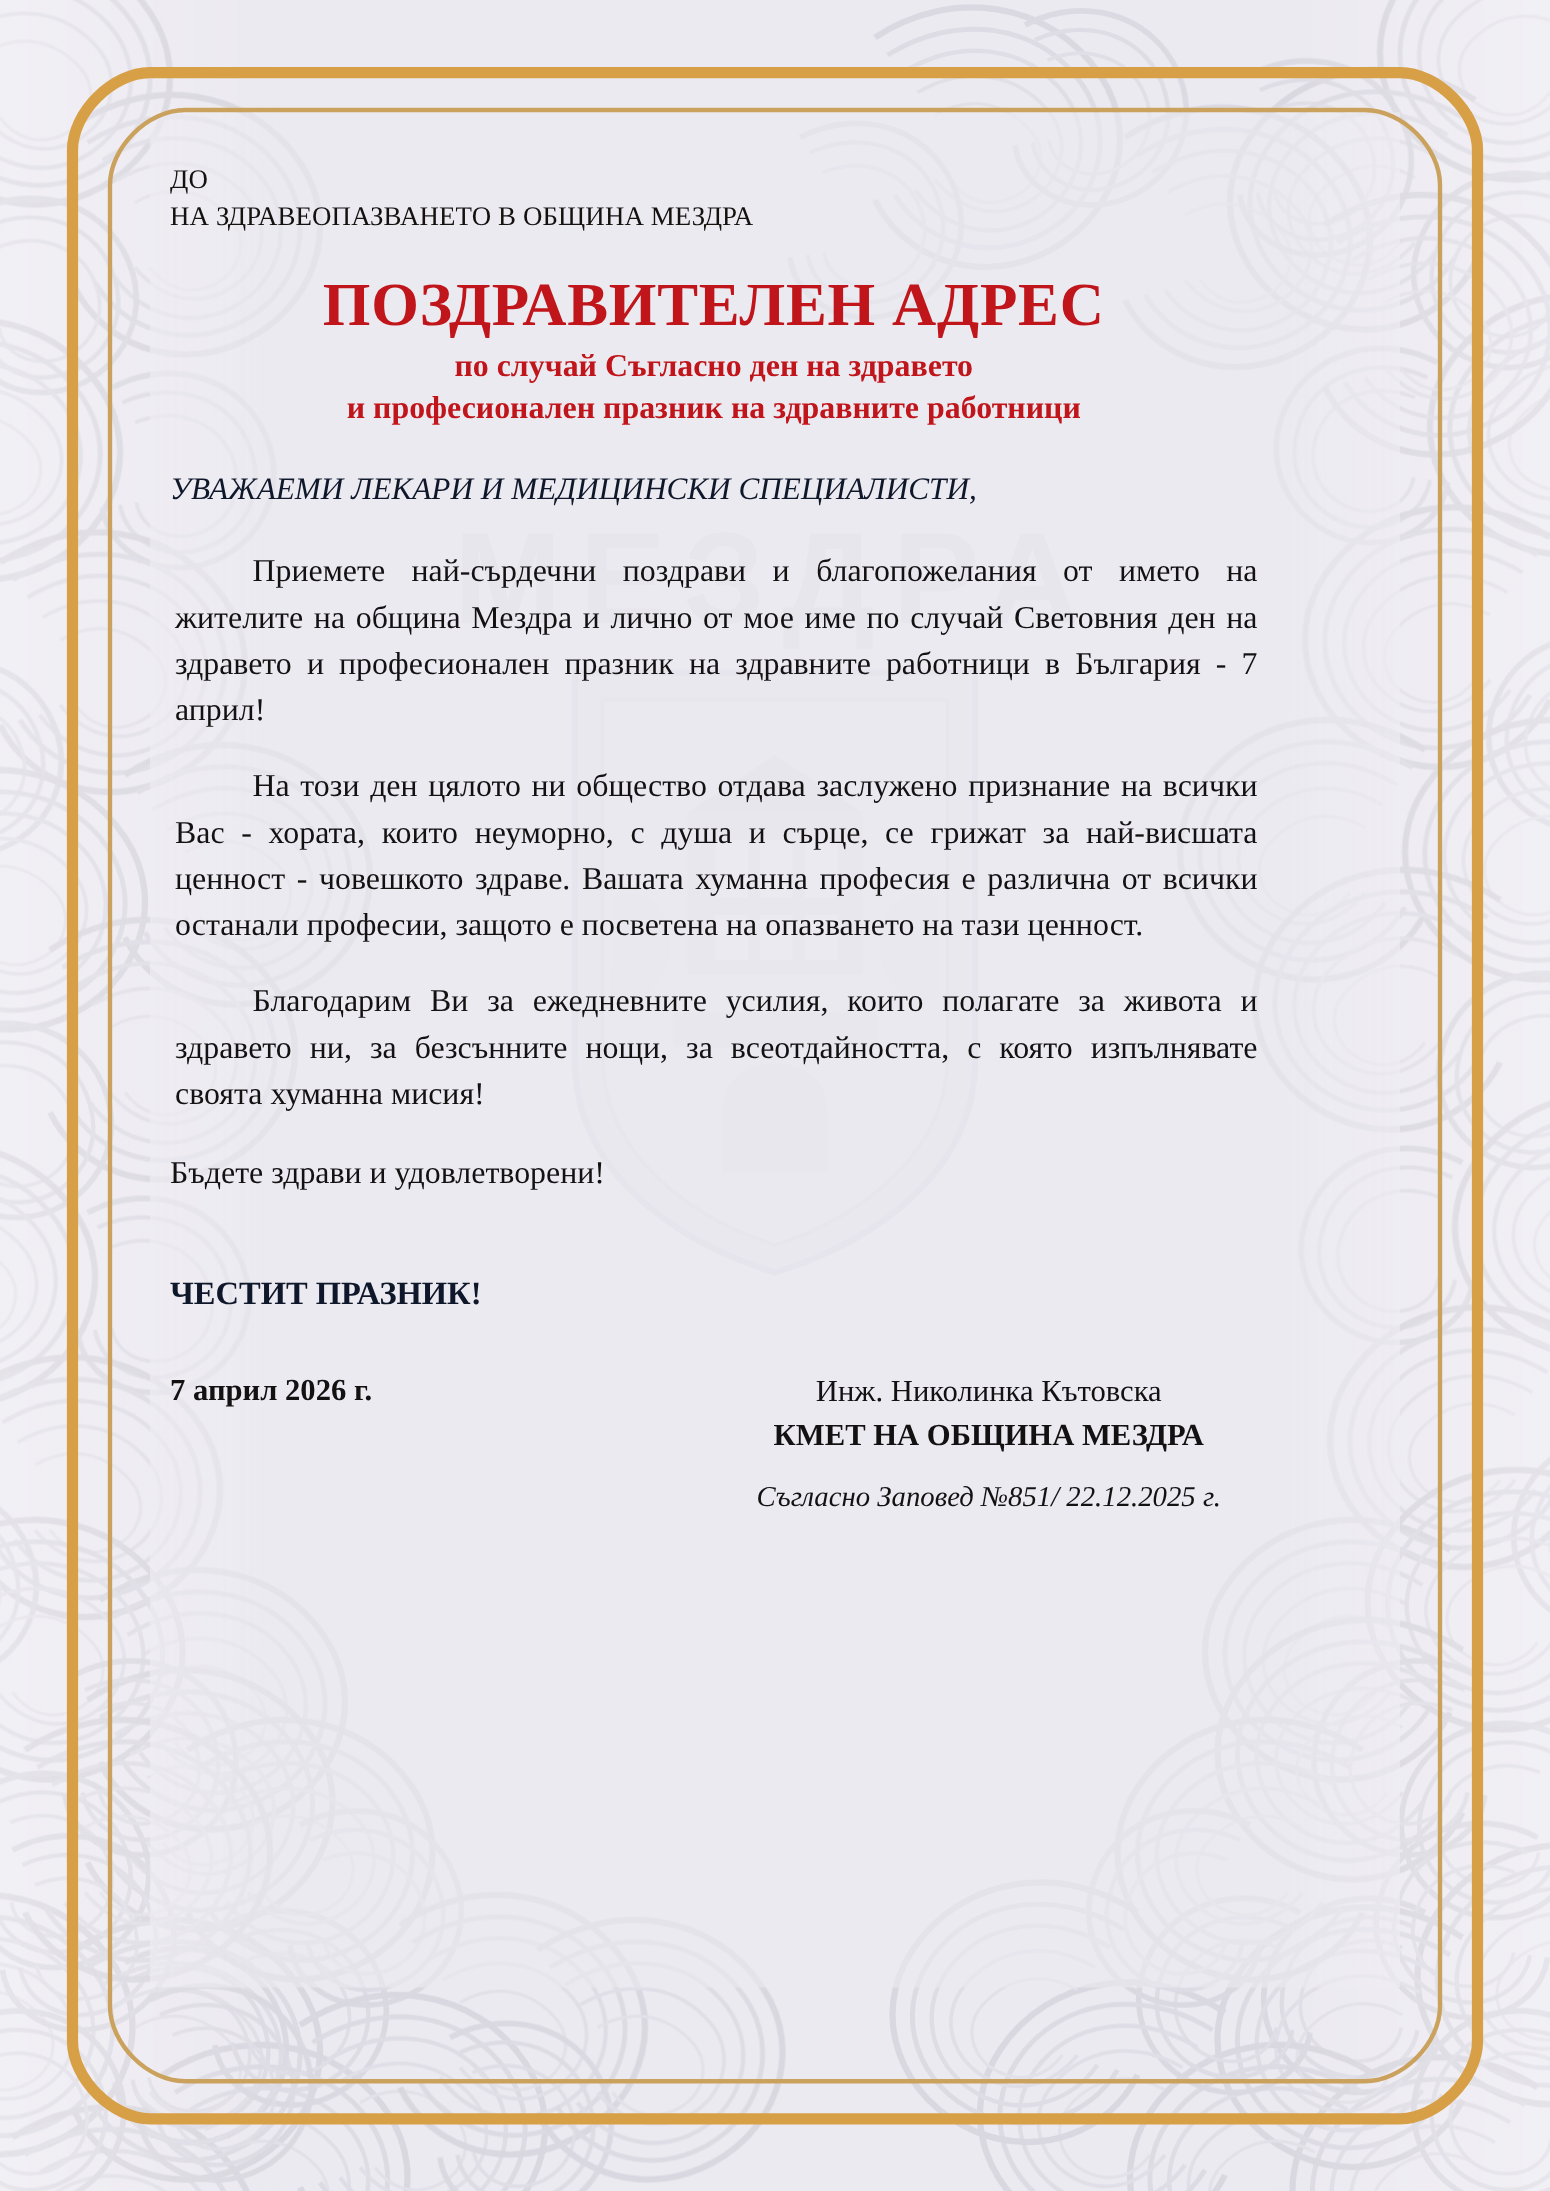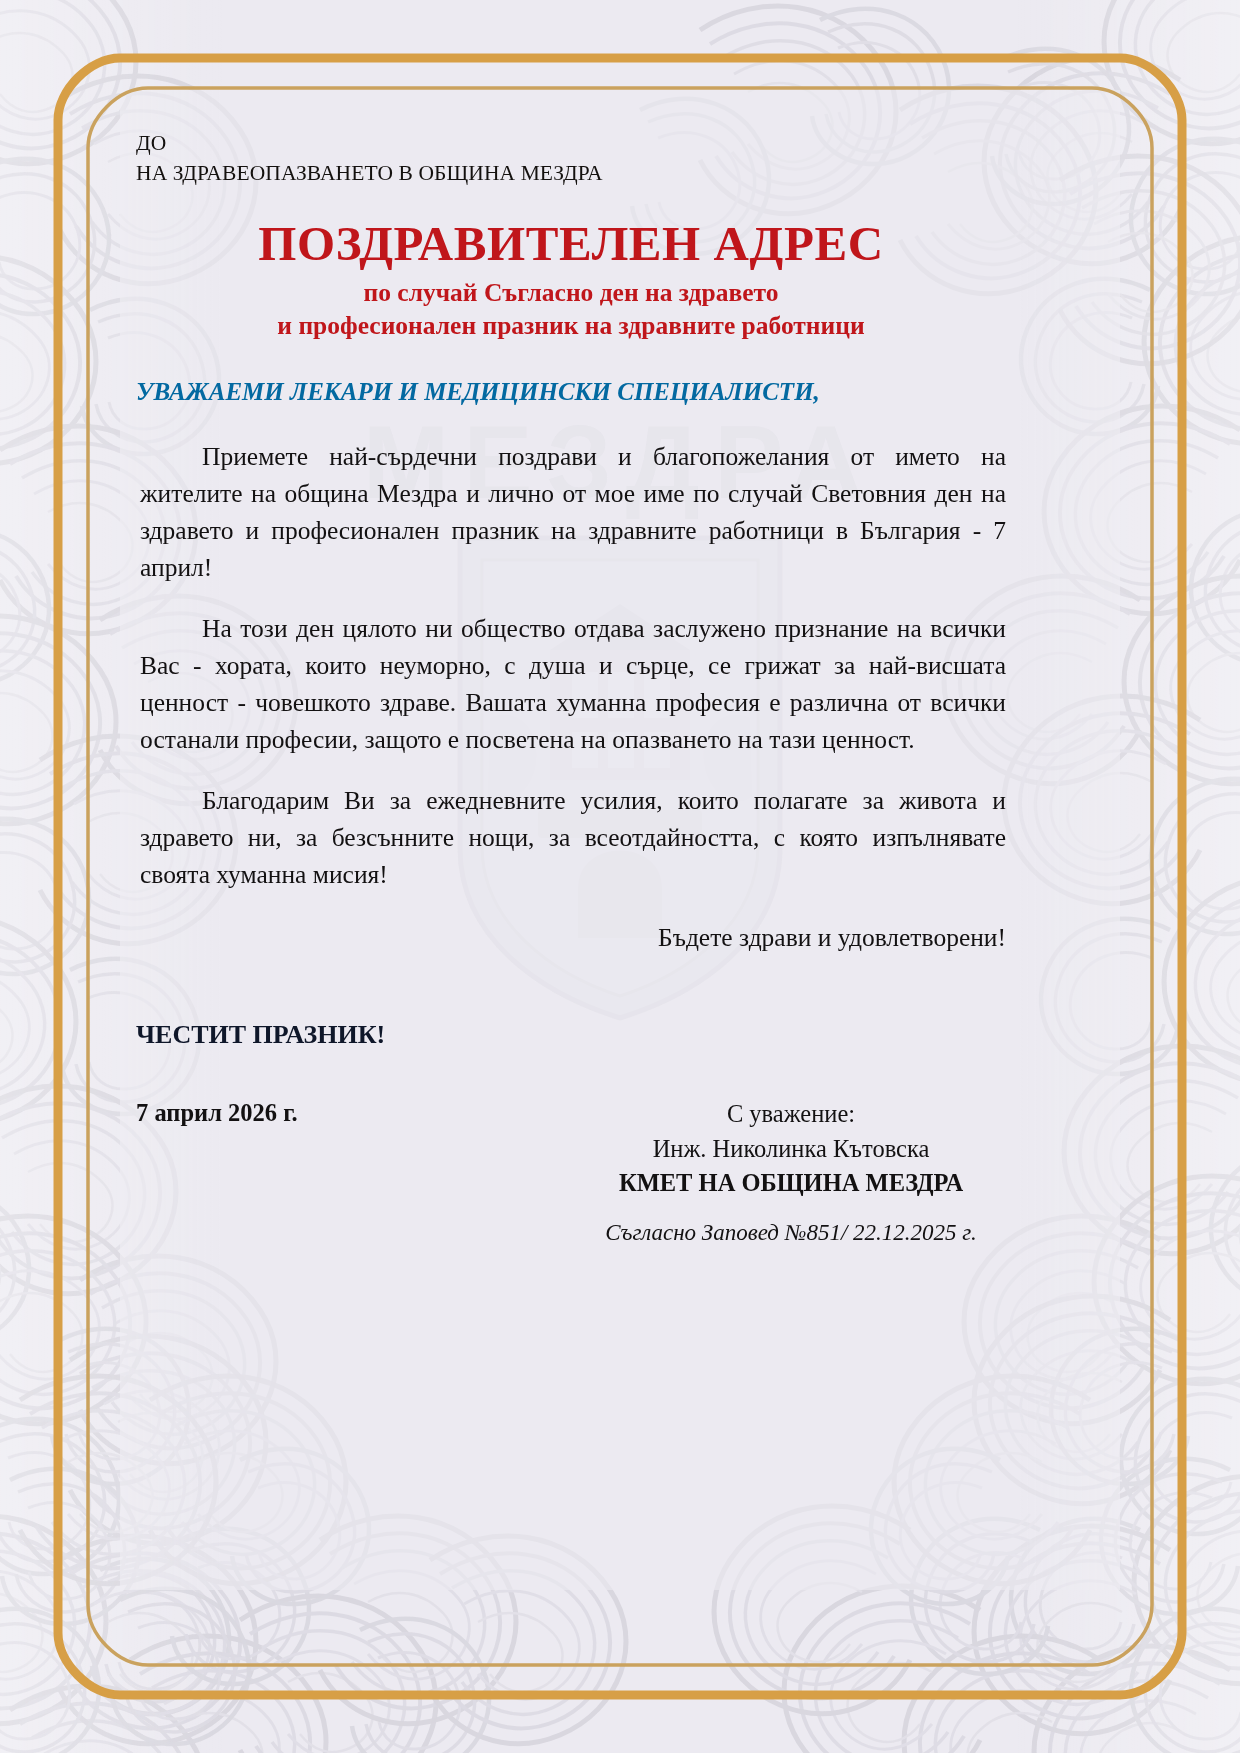--- a/index.html
+++ b/index.html
@@ -95,23 +95,23 @@
     text-align: center;
     color: #c0161b;
     font-weight: bold;
     font-size: 25.5px;
     line-height: 1.30;
     margin: 0 0 34px 0;
   }
   .subtitle div { white-space: nowrap; }
 
   .salutation {
-    color: #0369a1;
+    color: #0f172a;
     font-style: italic;
-    font-weight: bold;
+    font-weight: normal;
     font-size: 25px;
     line-height: 1.3;
     margin: 0 0 30px 0;
   }
 
   .para {
     color: #131112;
     font-size: 25.5px;
     line-height: 1.45;
     text-align: justify;
@@ -119,21 +119,20 @@
     margin: 0 0 24px 4px;
     hyphens: none;
   }
   .para:last-of-type { margin-bottom: 0; }
 
   .closing-plain {
     color: #131112;
     font-size: 25.5px;
     line-height: 1.45;
     margin: 26px 0 12px 0;
-    text-align: right;
   }
   .closing-red {
     color: #0f172a;
     font-weight: bold;
     font-size: 26px;
     line-height: 1.4;
     margin: 60px 0 0 0;
   }
 
   .signature-row {
@@ -350,21 +349,20 @@
     <p class="para">Приемете най-сърдечни поздрави и благопожелания от името на жителите на община Мездра и лично от мое име по случай Световния ден на здравето и професионален празник на здравните работници в България - 7 април!</p>
     <p class="para">На този ден цялото ни общество отдава заслужено признание на всички Вас - хората, които неуморно, с душа и сърце, се грижат за най-висшата ценност - човешкото здраве. Вашата хуманна професия е различна от всички останали професии, защото е посветена на опазването на тази ценност.</p>
     <p class="para">Благодарим Ви за ежедневните усилия, които полагате за живота и здравето ни, за безсънните нощи, за всеотдайността, с която изпълнявате своята хуманна мисия!</p>
 
     <div class="closing-plain">Бъдете здрави и удовлетворени!</div>
     <div class="closing-red">ЧЕСТИТ ПРАЗНИК!</div>
 
     <div class="signature-row">
       <div class="sig-date">7 април 2026 г.</div>
       <div class="sig-block">
-        <div class="sig-respect">С уважение:</div>
         <div class="sig-name">Инж. Николинка Кътовска</div>
         <div class="sig-role">КМЕТ НА ОБЩИНА МЕЗДРА</div>
         <div class="sig-order">Съгласно Заповед №851/ 22.12.2025 г.</div>
       </div>
     </div>
 
   </div>
 </div>
 
 </body></html>

